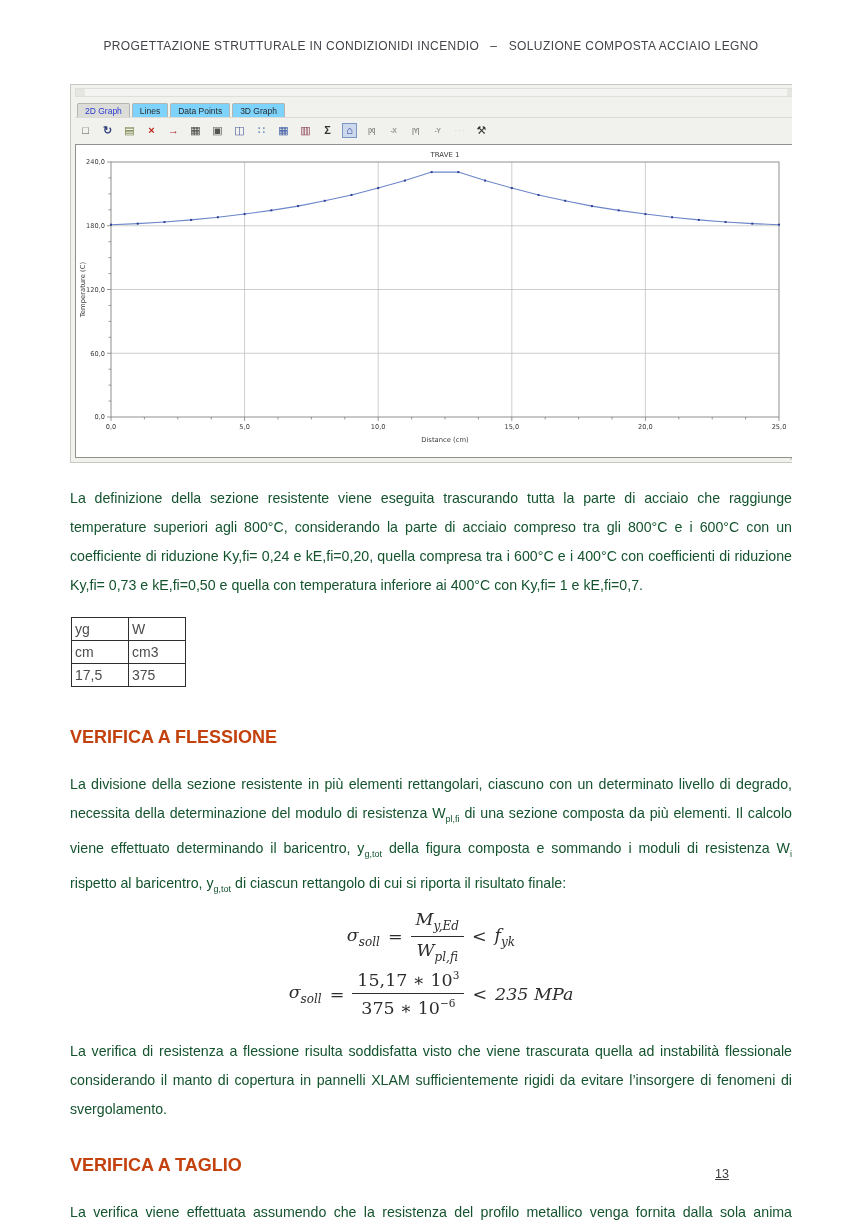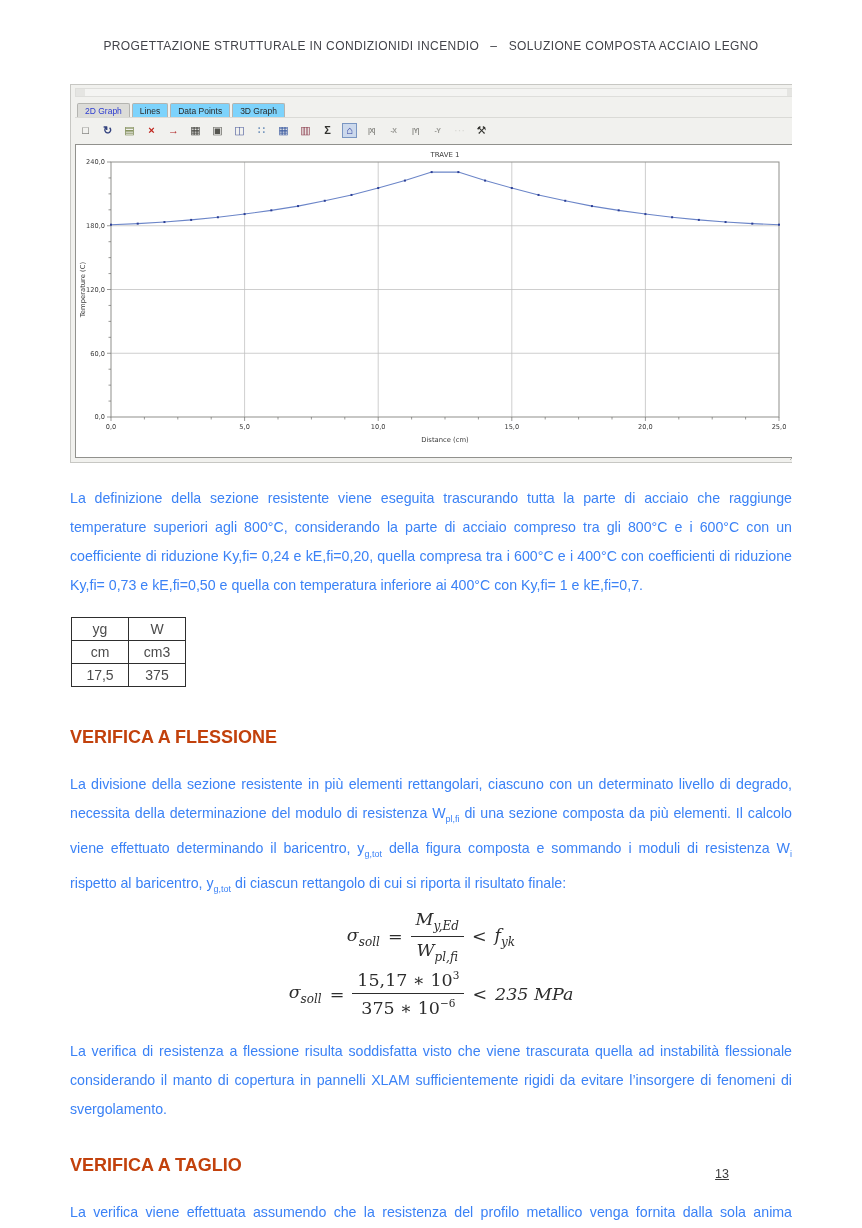--- a/index.html
+++ b/index.html
@@ -24,25 +24,25 @@
   .ticon.disabled{opacity:.45;}
   .ticon.bold{font-weight:bold;}
   .chart-frame{background:#fff;border:1px solid #91918d;margin-top:1px;padding:2px 1px;}
   .chart-frame svg{display:block;}
   .resize-grip{position:absolute;right:3px;bottom:2px;width:10px;height:10px;
      background:repeating-linear-gradient(-45deg,transparent 0 2px,#b3b3af 2px 3px);
      clip-path:polygon(100% 0,100% 100%,0 100%);}
 
   
   .content{width:722px;margin:0 auto;}
-  .para{font-size:14.2px;line-height:29px;text-align:justify;color:#3b82f6;margin:0;}
+  .para{font-size:14.2px;line-height:29px;text-align:justify;color:#14532d;margin:0;}
   .para sub{font-size:9px;}
   #para1{margin-top:21px;}
   .mini-table{border-collapse:collapse;margin:17px 0 0 1px;}
-  .mini-table td{border:1.6px solid #2e2e2e;min-width:50px;height:22px;text-align:center;
+  .mini-table td{border:1.6px solid #2e2e2e;min-width:50px;height:22px;text-align:left;
                  font-size:14px;color:#4c4c4c;padding:0 3px;}
   .section-heading{margin-top:40px;font-size:18px;color:#c2410c;font-weight:bold;}
   #para2{margin-top:22px;}
   .formula{margin:6px auto 0;width:fit-content;font-family:"DejaVu Serif",serif;font-style:italic;
            font-size:17.5px;color:#2d2d2d;display:flex;align-items:center;gap:8px;}
   .formula sub{font-size:12px;}
   .formula sup{font-size:10.5px;}
   .frac{display:inline-flex;flex-direction:column;align-items:center;}
   .frac .num{padding:0 5px 3px;border-bottom:1.4px solid #2d2d2d;}
   .frac .den{padding:3px 5px 0;text-align:center;}

